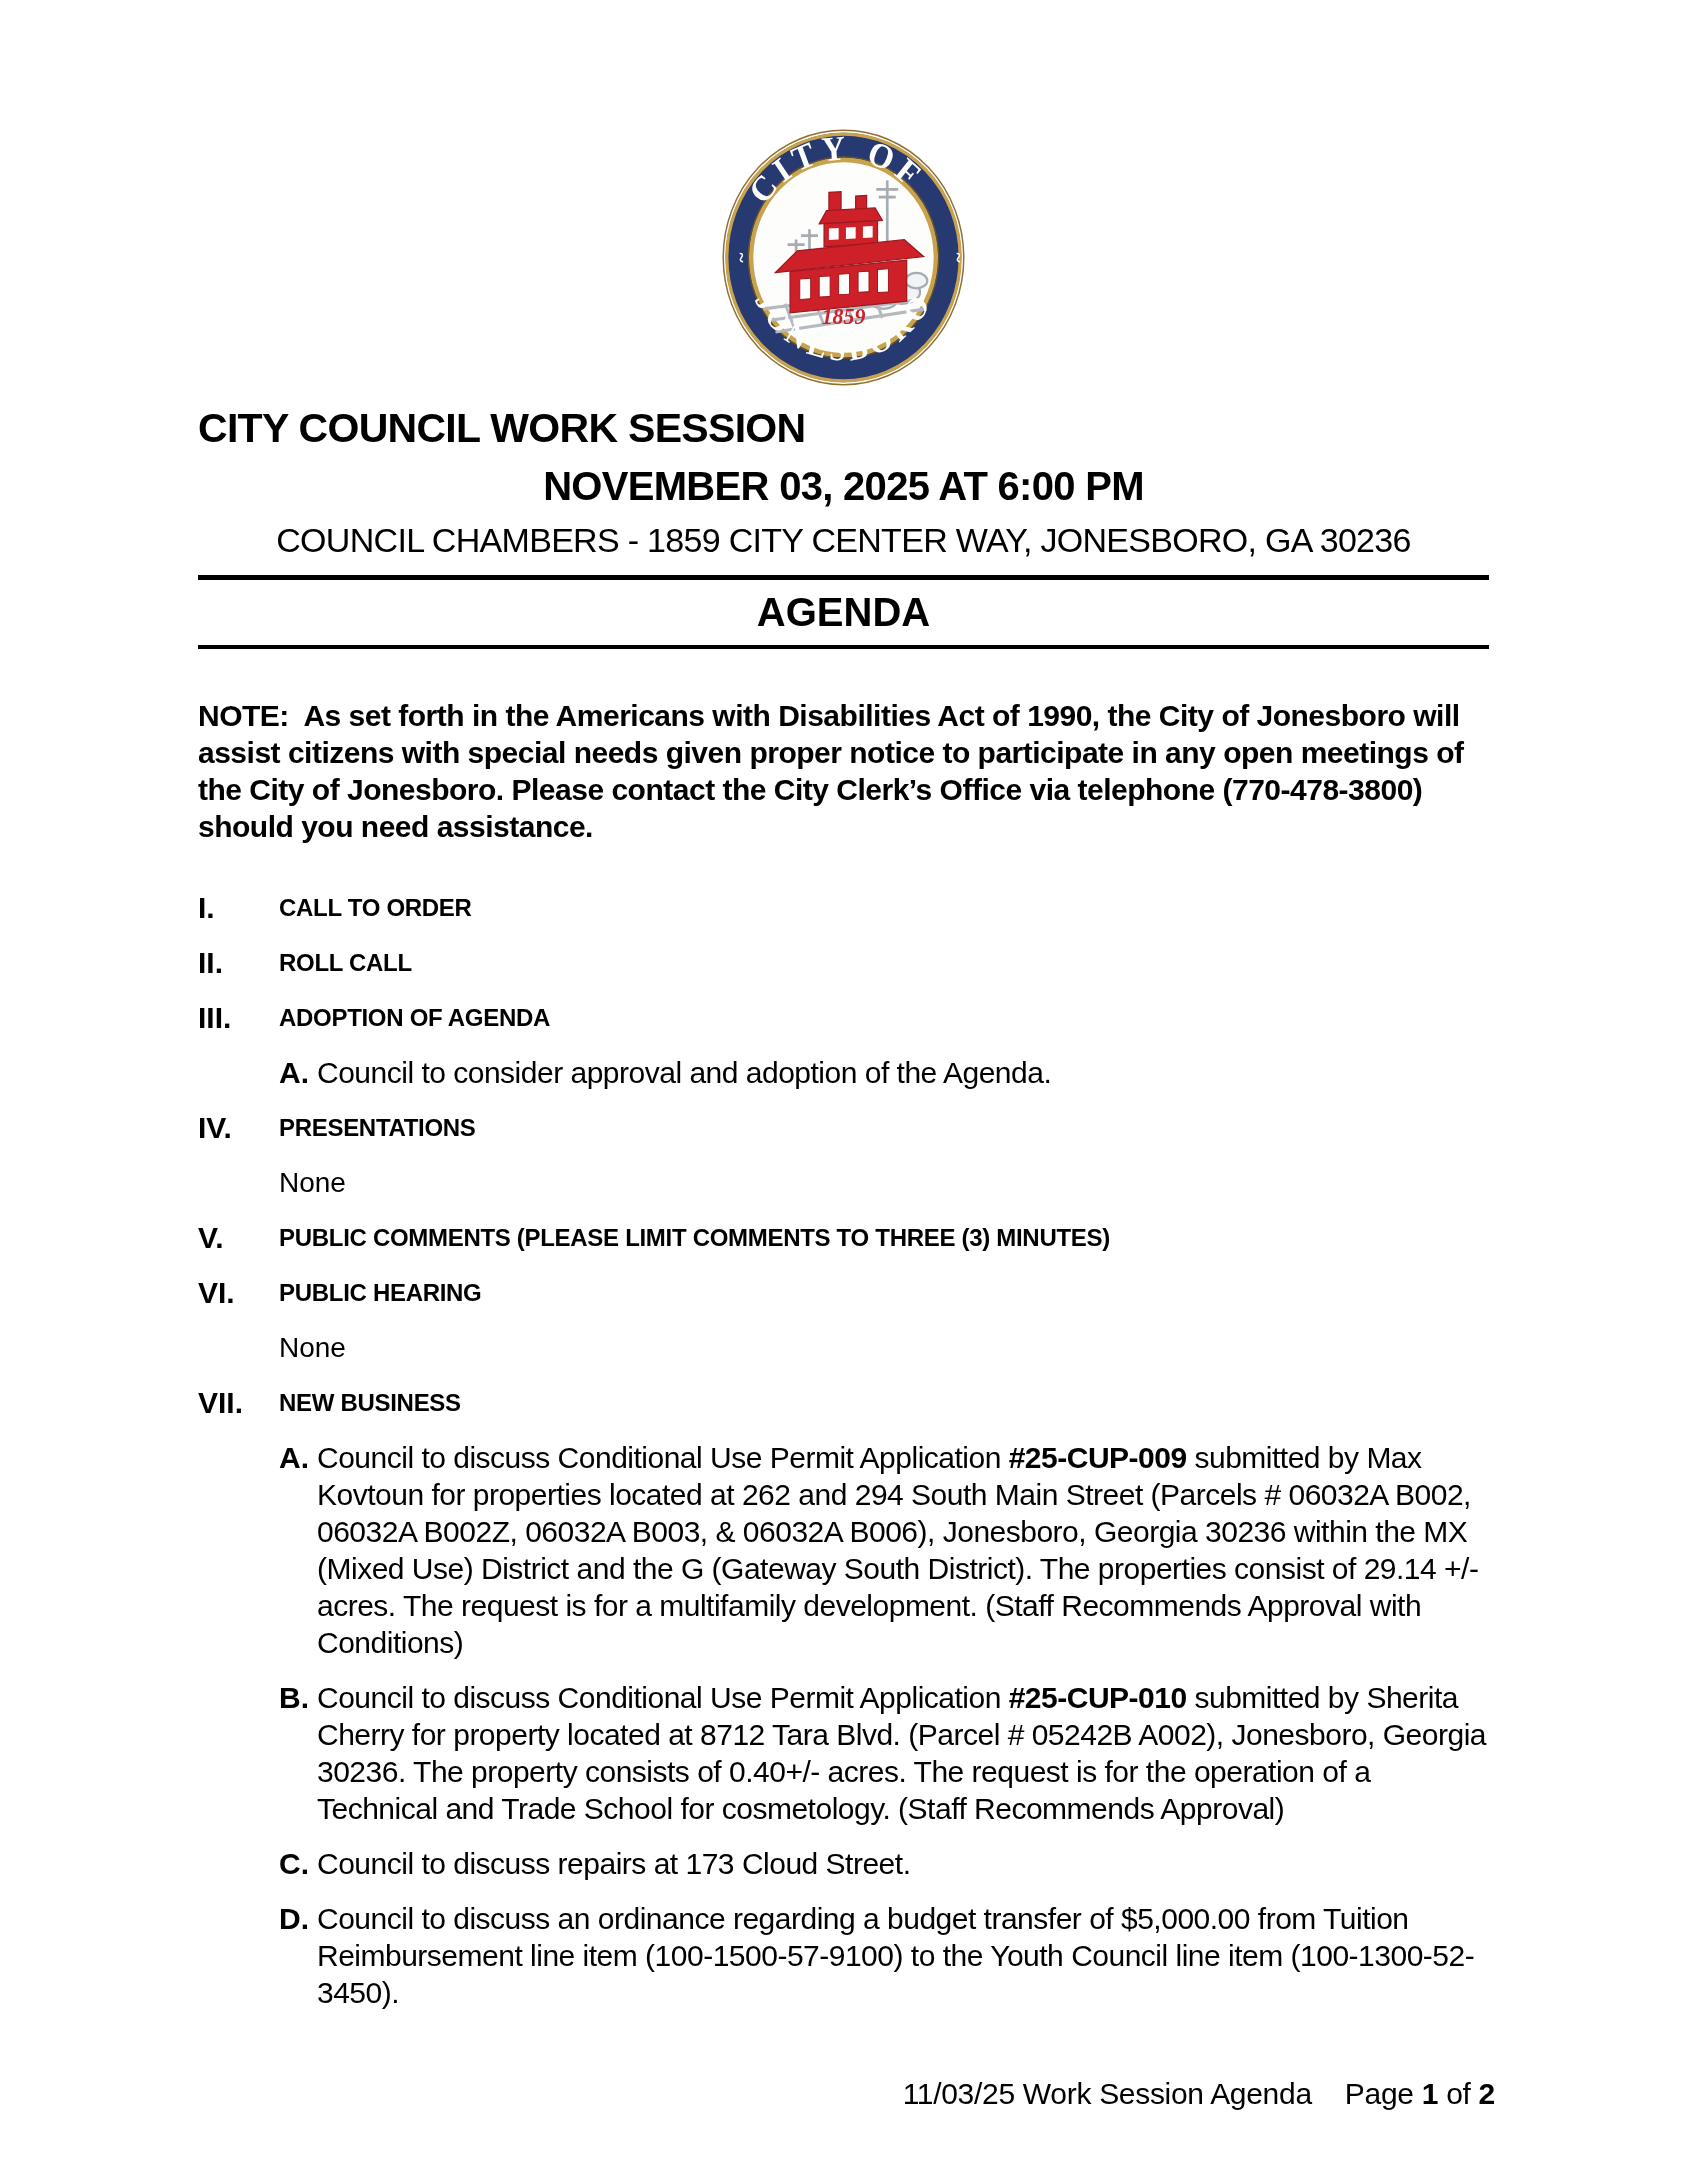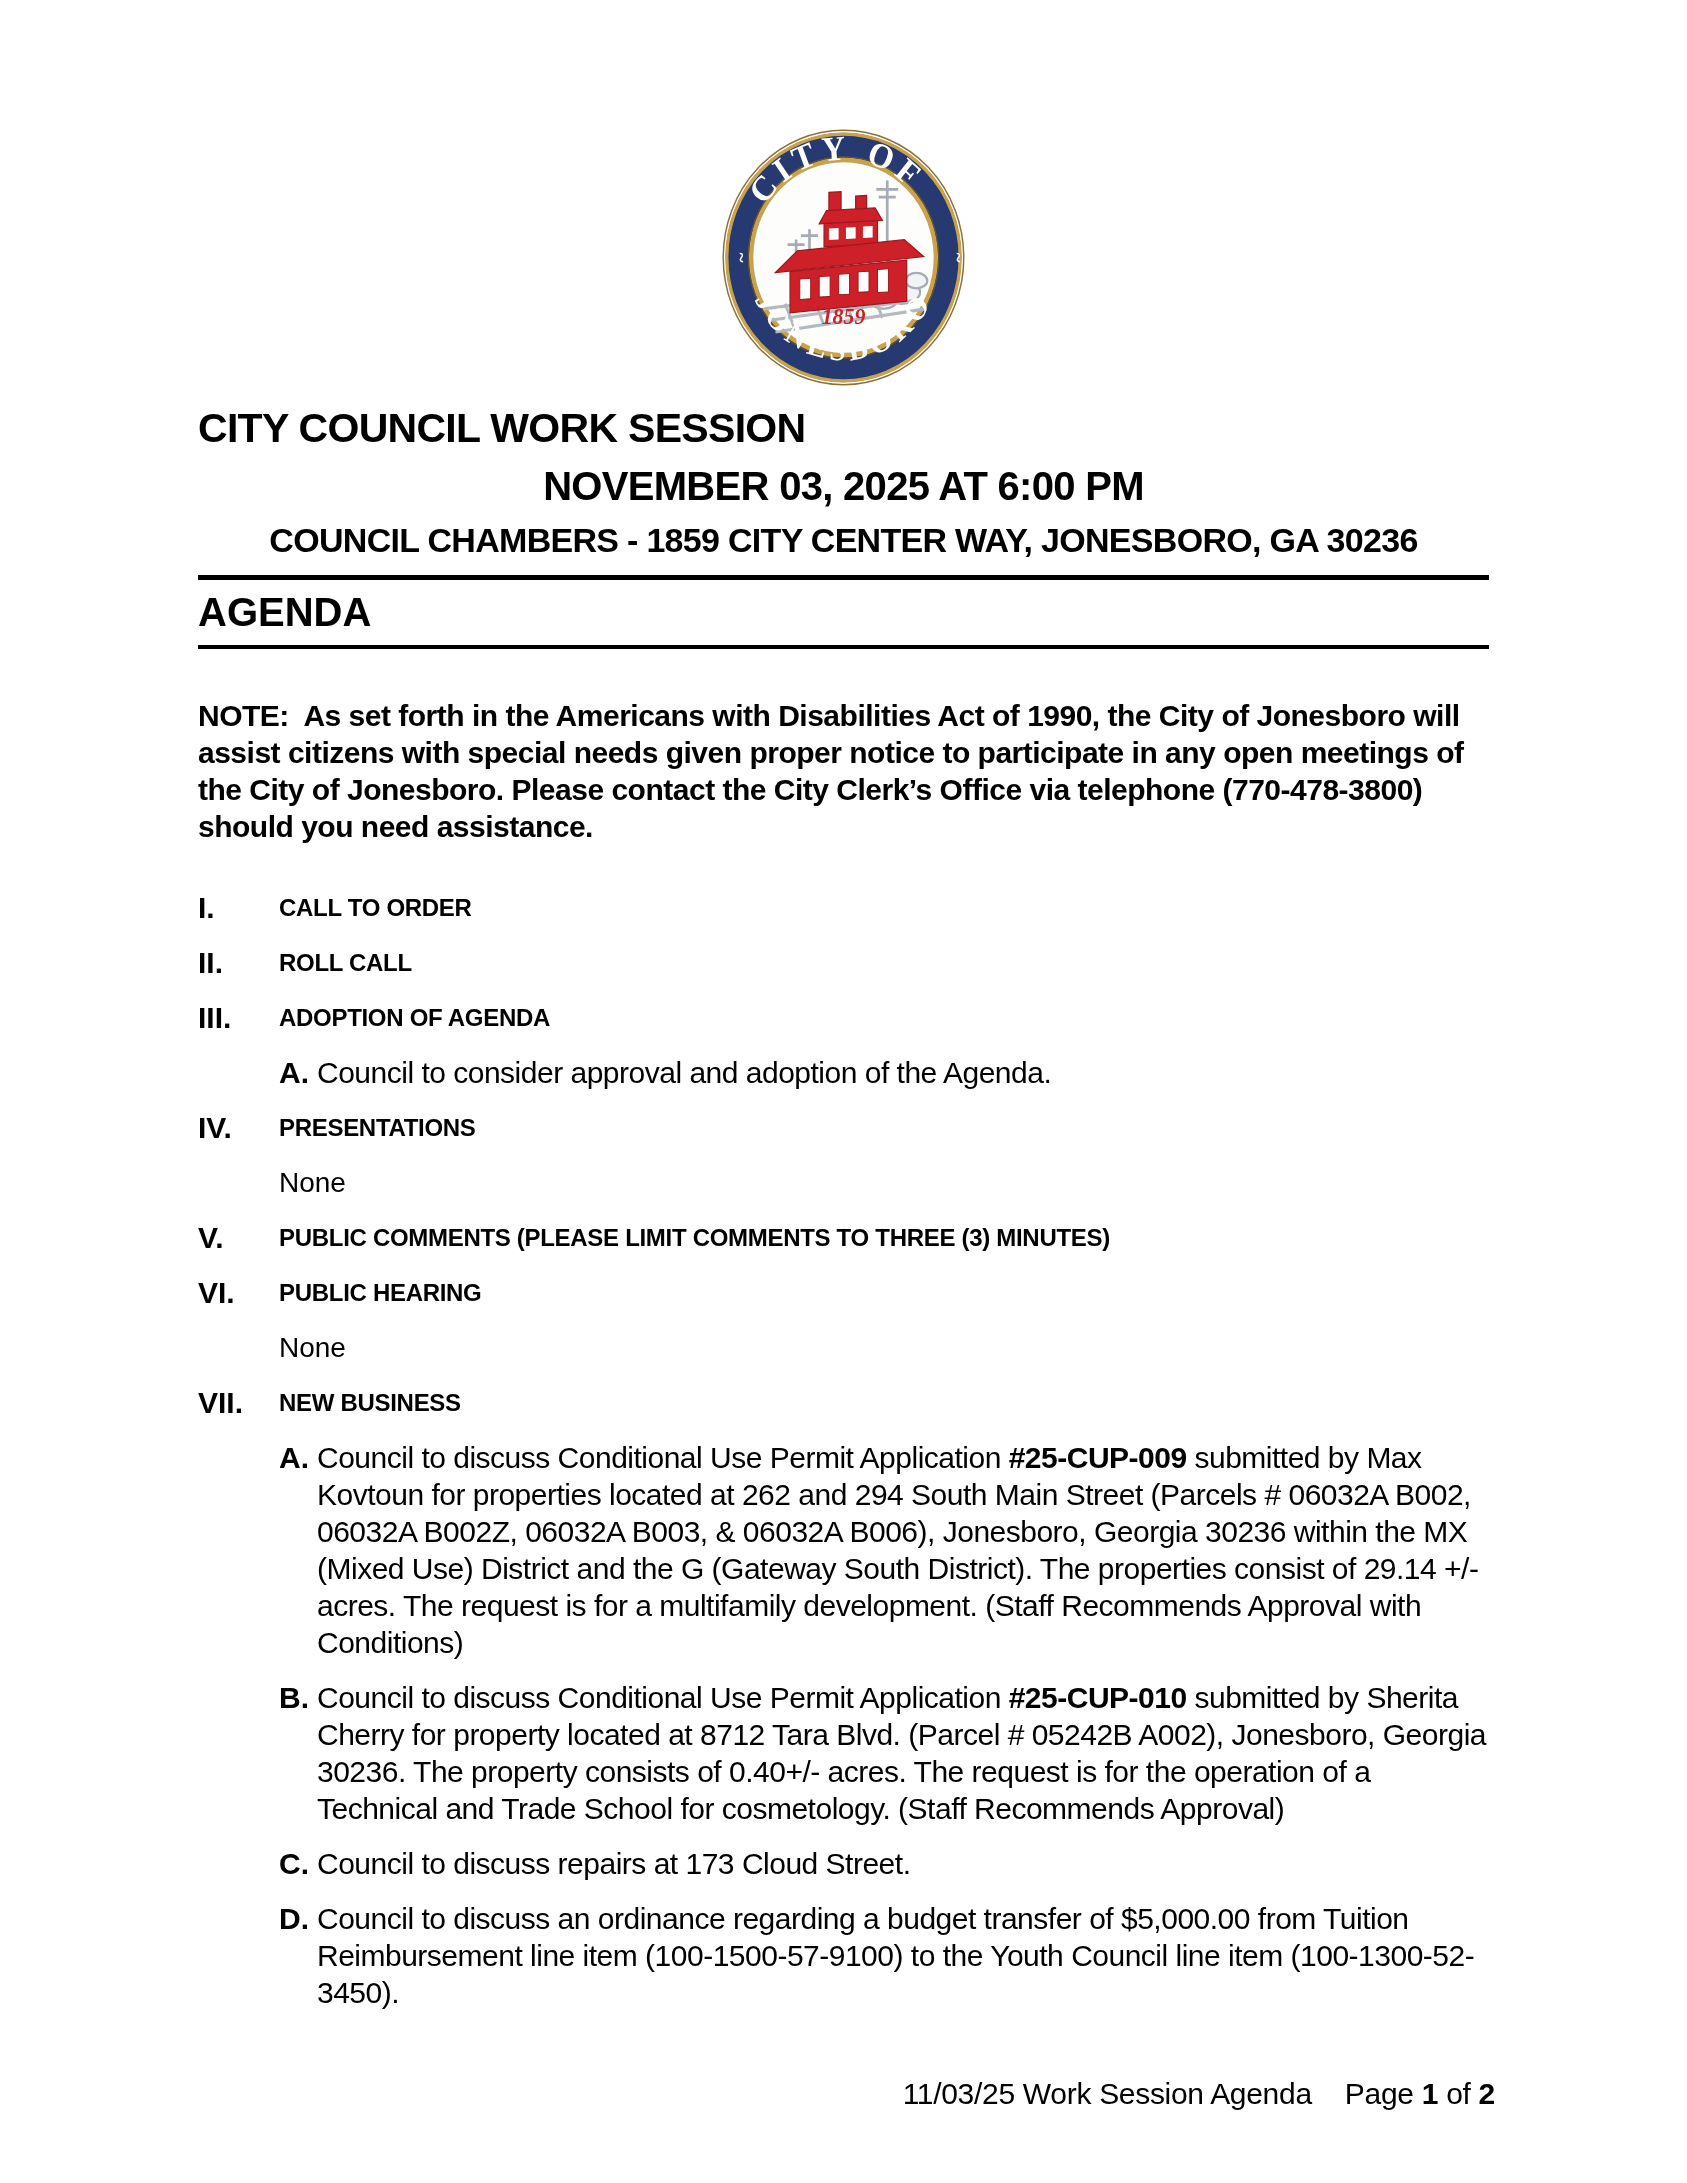--- a/index.html
+++ b/index.html
@@ -3,23 +3,23 @@
 <meta charset="utf-8">
 <style>
   html,body{margin:0;padding:0;background:#fff;}
   .page{position:relative;width:1687px;height:2183px;background:#ffffff;
         font-family:"Liberation Sans",sans-serif;color:#000;overflow:hidden;}
   .content{padding:129px 198px 0 198px;}
   .logo-wrap{display:flex;justify-content:center;}
   .seal{width:243px;height:257px;}
   .title{margin-top:20px;text-align:left;font-weight:bold;font-size:41px;line-height:45px;letter-spacing:-0.7px;}
   .subtitle{margin-top:16px;text-align:center;font-weight:bold;font-size:40px;line-height:38px;letter-spacing:-0.7px;}
-  .location{margin-top:16px;text-align:center;font-weight:bold;font-size:34px;line-height:38px;letter-spacing:-0.7px;}
+  .location{margin-top:16px;text-align:center;font-weight:normal;font-size:34px;line-height:38px;letter-spacing:-0.7px;}
   .rule{height:4.6px;background:#000;margin-top:16px;}
-  .agenda-title{margin-top:10.6px;text-align:left;font-weight:bold;font-size:40px;line-height:44px;}
+  .agenda-title{margin-top:10.6px;text-align:center;font-weight:bold;font-size:40px;line-height:44px;}
   .rule2{height:4.6px;background:#000;margin-top:10.6px;}
   .note{margin-top:48px;font-weight:bold;font-size:30px;line-height:37px;letter-spacing:-0.5px;white-space:pre-wrap;}
   .agenda-list{margin-top:44px;}
   .agenda-row{display:grid;grid-template-columns:81px 1fr;margin-top:18px;align-items:start;}
   .agenda-numeral{font-weight:bold;font-size:30px;line-height:37px;}
   .agenda-heading-text{font-weight:bold;font-size:24px;line-height:37px;letter-spacing:-0.3px;}
   .none-row{margin-left:81px;margin-top:18px;font-size:28px;line-height:37px;}
   .agenda-sub{display:grid;grid-template-columns:38px 1fr;margin-left:81px;margin-top:18px;align-items:start;}
   .agenda-sub .letter{font-weight:bold;font-size:30px;line-height:37px;}
   .agenda-sub .text{font-size:30px;line-height:37px;letter-spacing:-0.5px;}

